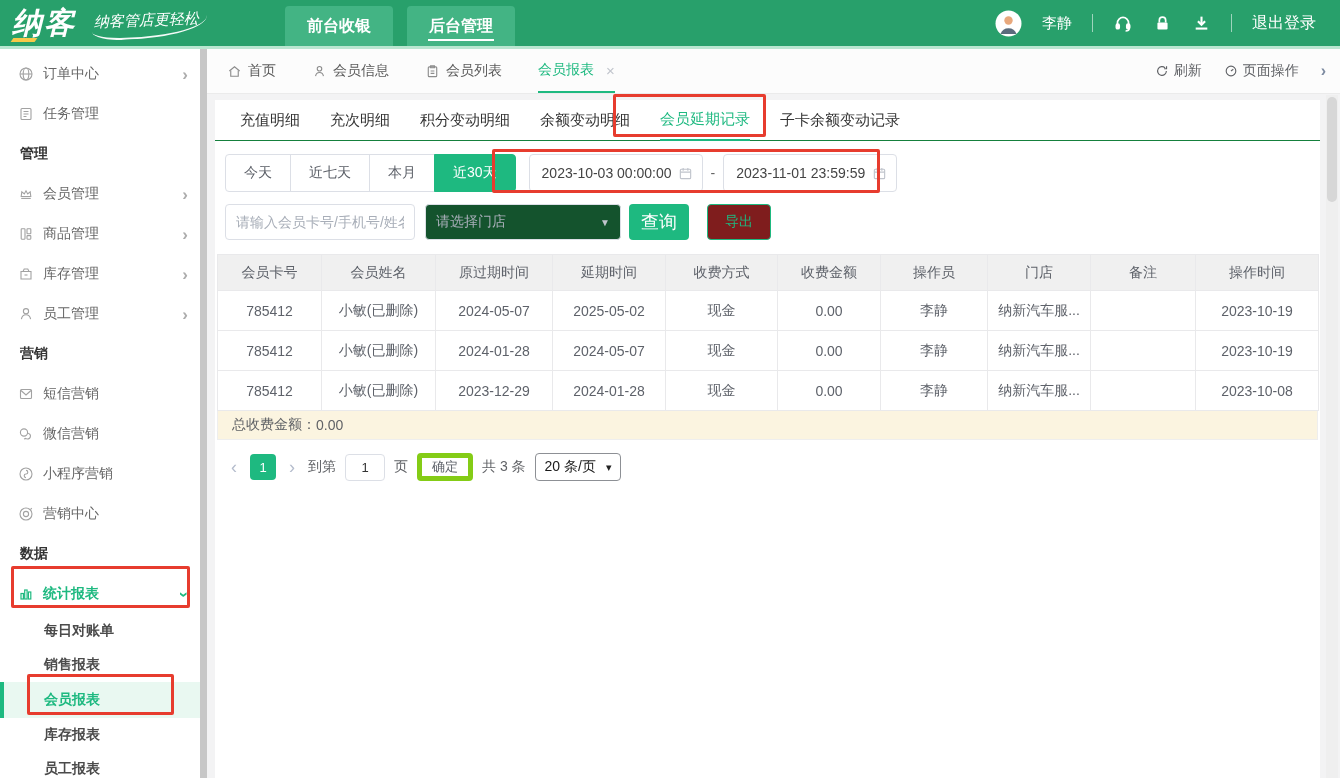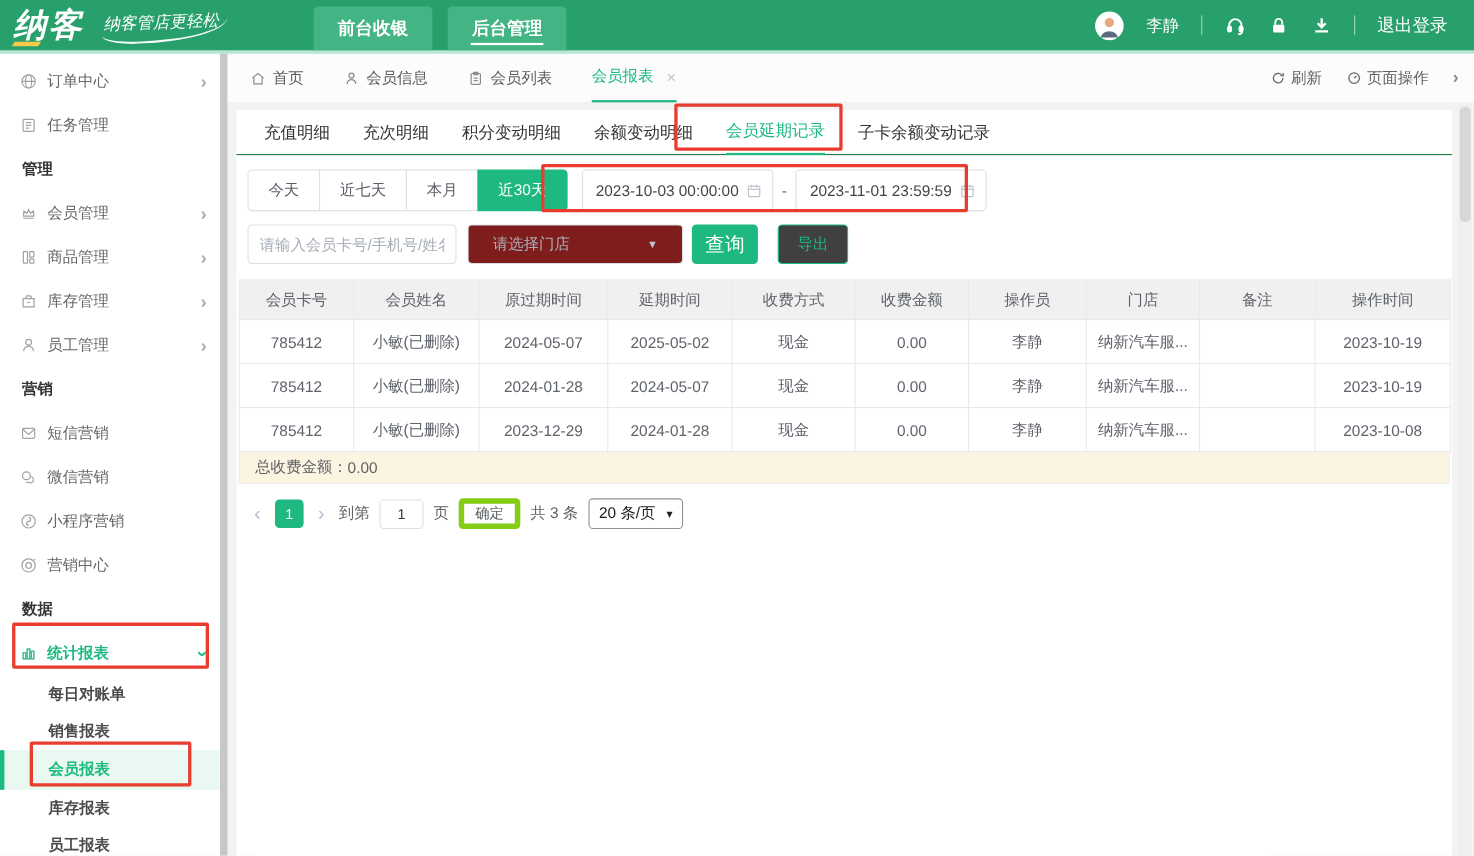--- a/index.html
+++ b/index.html
@@ -67,27 +67,27 @@
   .qbtn.active { background:#1eb980; border-color:#1eb980; color:#fff; position:relative; z-index:1; }
   .dates { margin-left:13px; display:flex; align-items:center; gap:8px; }
   .date-box { width:174px; height:38px; border:1px solid #dcdfe6; border-radius:4px; background:#fff;
     display:flex; align-items:center; justify-content:space-between; padding:0 9px 0 12px; font-size:14px; color:#444; cursor:pointer; }
   .date-sep { color:#666; font-size:14px; }
 
   .filter-row2 { margin:12px 0 0 10px; display:flex; align-items:center; }
   .search-input { width:190px; height:36px; border:1px solid #dcdfe6; border-radius:4px; padding:0 10px;
     font-size:14px; color:#444; outline:none; font-family:"Liberation Sans","DejaVu Sans",sans-serif; }
   .search-input::placeholder { color:#a8aeb8; }
-  .store-select { width:196px; height:36px; border:1px solid #dcdfe6; border-radius:4px; background:#7f1d1d;
-    display:flex; align-items:center; justify-content:space-between; padding:0 22px; font-size:14px; color:#a8aeb8;
+  .store-select { width:196px; height:36px; border:1px solid #dcdfe6; border-radius:4px; background:#14532d;
+    display:flex; align-items:center; justify-content:space-between; padding:0 10px; font-size:14px; color:#a8aeb8;
     margin-left:10px; cursor:pointer; }
   .store-select .caret { color:#c0c4cc; font-size:10px; }
   .btn-query { width:60px; height:36px; margin-left:8px; background:#1eb980; color:#fff; border:none;
     border-radius:4px; font-size:18px; cursor:pointer; font-family:"Liberation Sans","DejaVu Sans",sans-serif; }
-  .btn-export { width:64px; height:36px; margin-left:18px; background:#404040; color:#1eb980; border:1px solid #1eb980;
+  .btn-export { width:64px; height:36px; margin-left:18px; background:#7f1d1d; color:#1eb980; border:1px solid #1eb980;
     border-radius:4px; font-size:14px; cursor:pointer; font-family:Liberation Serif, serif; }
 
   table.report { margin:14px 2px 0 2px; width:1101px; border-collapse:collapse; font-size:14px; table-layout:fixed; }
   table.report th { height:36px; background:#f0f0f0; font-weight:normal; color:#5e626a; border:1px solid #e9e9eb; }
   table.report td { height:40px; text-align:center; color:#5e626a; border:1px solid #e9e9eb;
     white-space:nowrap; overflow:hidden; text-overflow:ellipsis; }
   .summary { margin:0 2px; width:1101px; height:29px; background:#fbf4e0; border:1px solid #eee; border-top:none;
     display:flex; align-items:center; padding-left:14px; font-size:14px; color:#606266; }
 
   .pagination { margin:13px 0 0 12px; display:flex; align-items:center; gap:9px; font-size:14px; color:#606266; }

